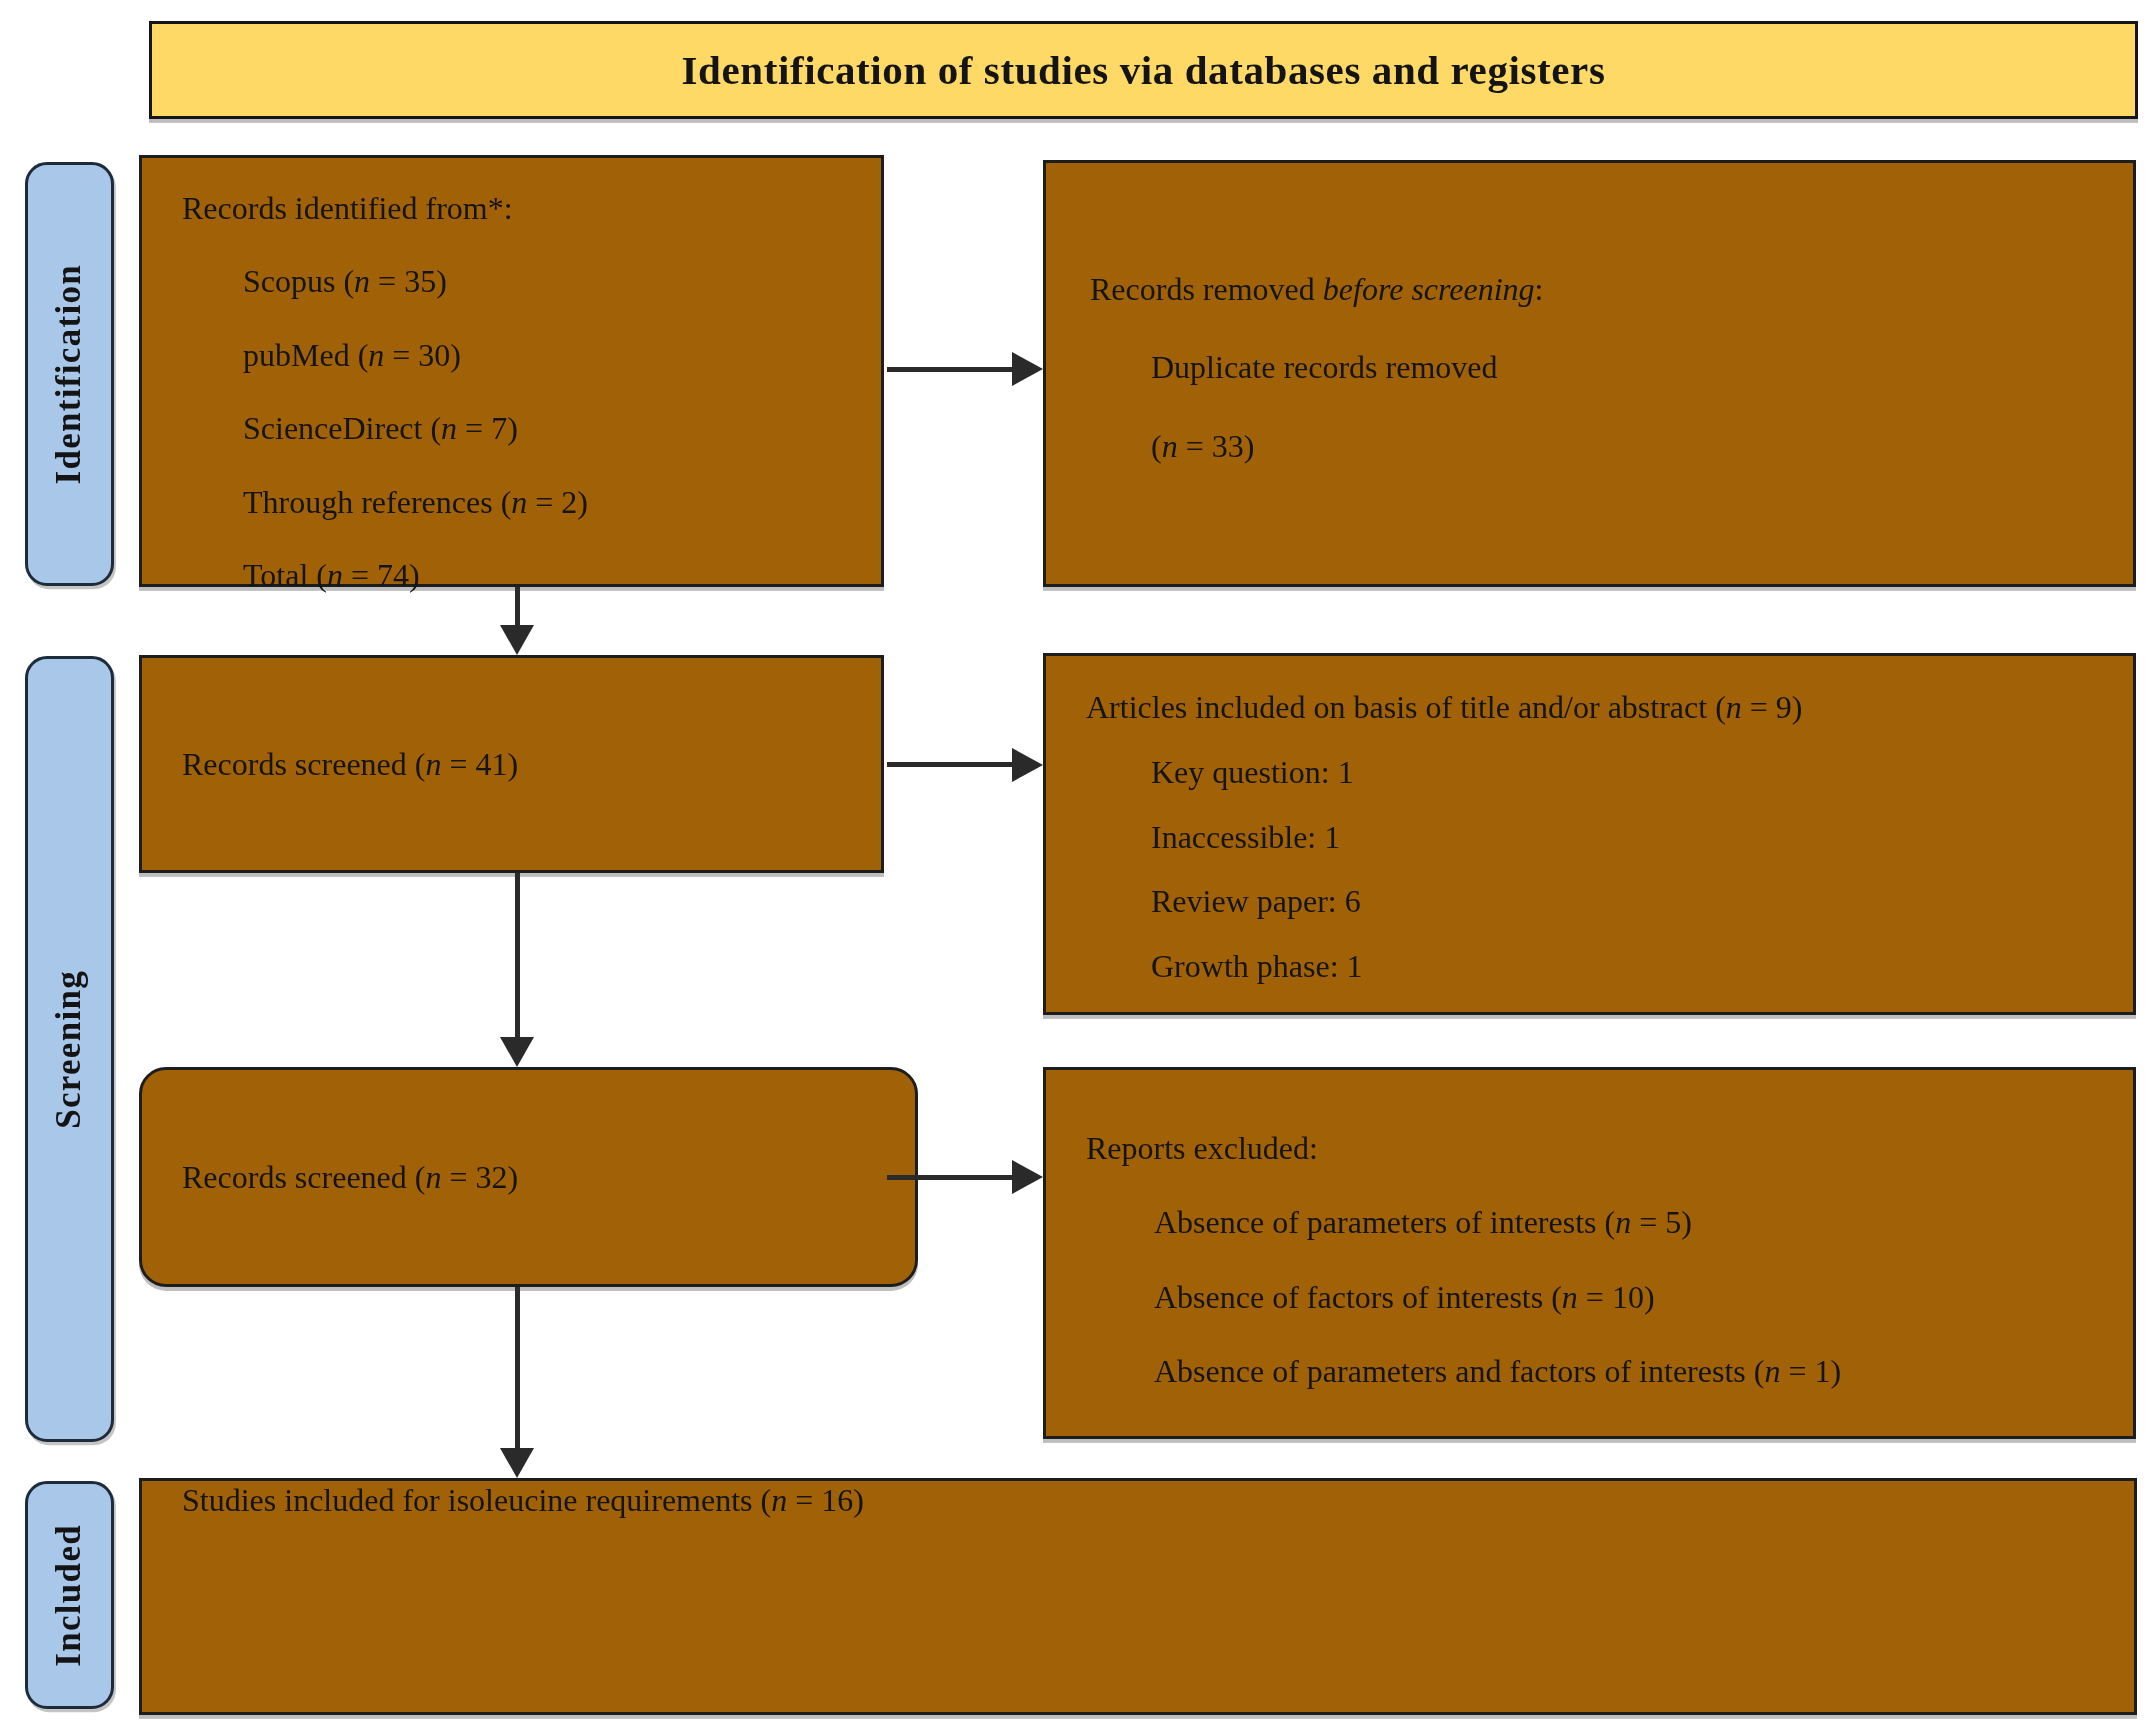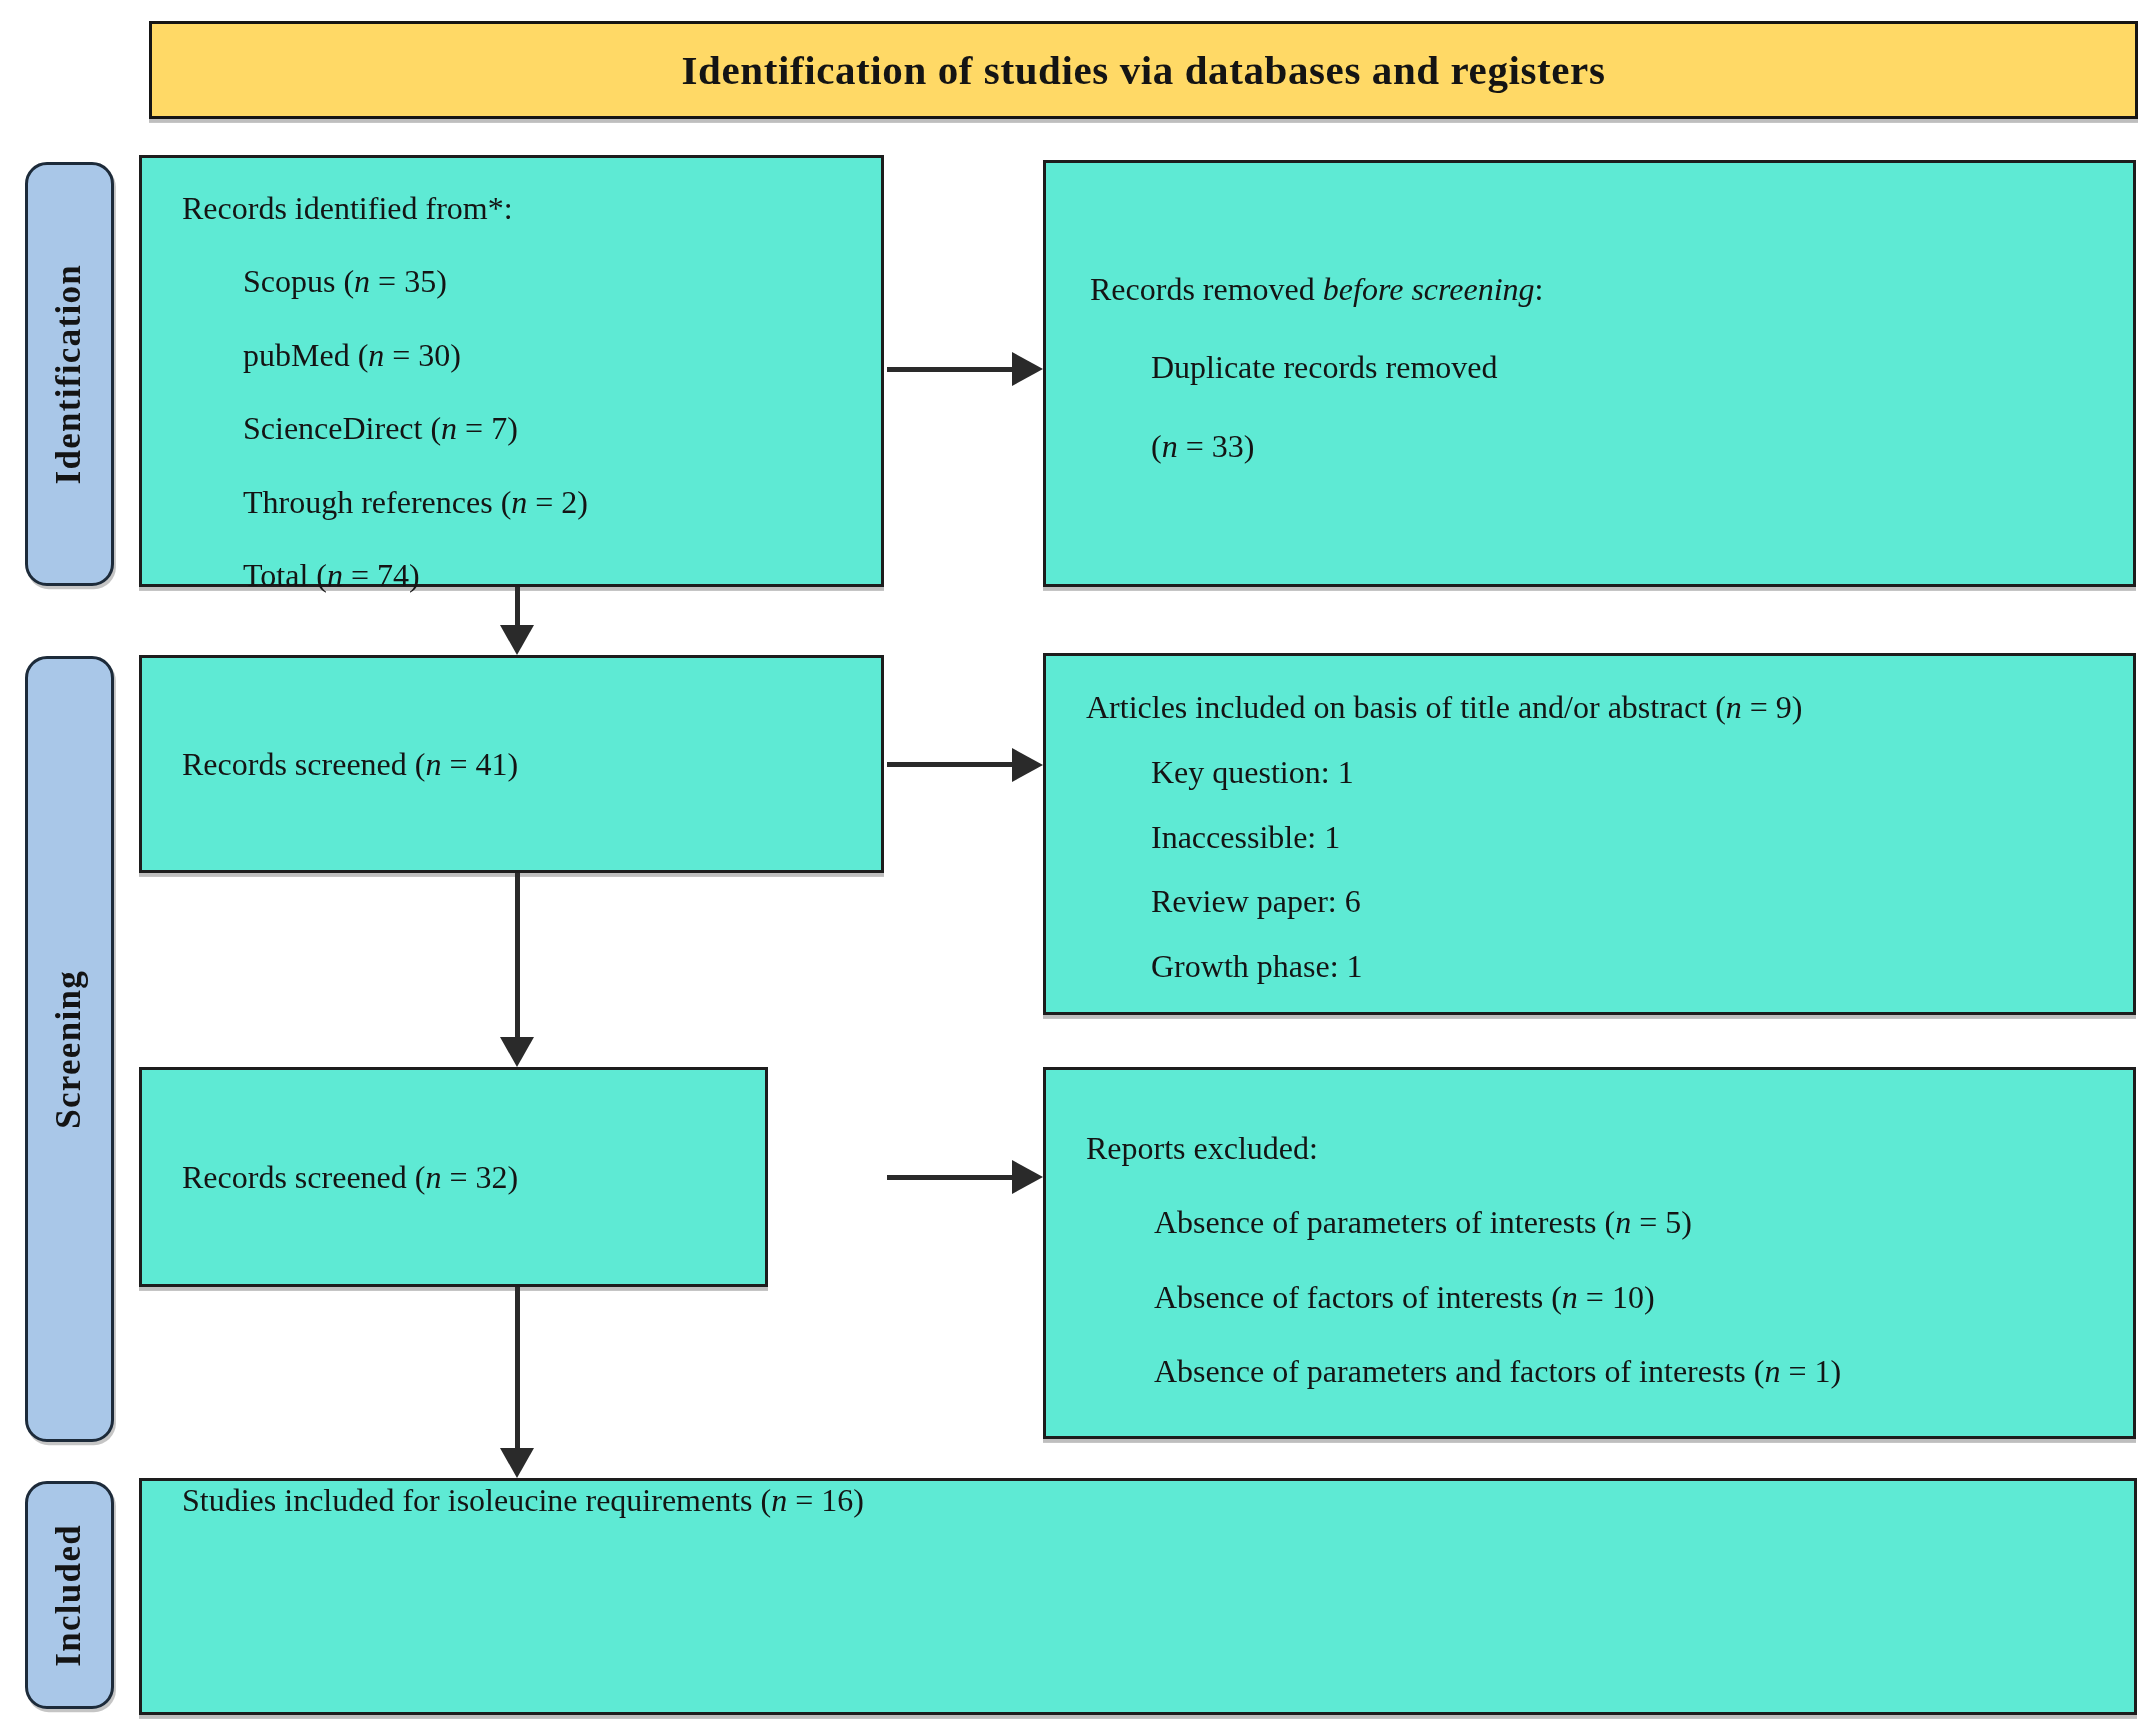--- a/index.html
+++ b/index.html
@@ -35,21 +35,21 @@
   .stage .vtext{
     writing-mode:vertical-rl;transform:rotate(180deg);
     font-size:35px;font-weight:bold;letter-spacing:1.3px;white-space:nowrap;
   }
   .stage-identification{top:162px;height:424px;}
   .stage-screening{top:656px;height:786px;}
   .stage-included{top:1481px;height:228px;}
 
   
   .fbox{
-    position:absolute;background:#5eead4;
+    position:absolute;background:#a16207;
     border:3.2px solid var(--box_border,#1d1d1d);
     box-shadow:0 3.9px 0 rgba(110,110,110,.45);
     box-sizing:border-box;
     font-size:32px;line-height:1.2;
   }
   .line{white-space:nowrap;}
   .line .it{font-style:italic;}
   .indent{padding-left:61px;}
 
   .box-identified{left:139px;top:155px;width:745px;height:432px;padding:31px 19.4px 0 40px;}
@@ -62,22 +62,22 @@
   .box-removed .line:last-child{margin-bottom:12px;}
 
   .box-screened41{left:139px;top:655px;width:745px;height:218px;
     display:flex;align-items:center;padding:0 19.4px 0 40px;}
 
   .box-excluded-title{left:1043px;top:653px;width:1093px;height:362px;
     padding:32px 19.4px 0 40px;}
   .box-excluded-title .t{margin-bottom:27px;}
   .box-excluded-title .indent{margin-bottom:26px;padding-left:65px;}
 
-  .box-screened32{left:139px;top:1067px;width:629px;height:220px;
-    display:flex;align-items:center;padding:0 19.4px 0 40px;}
+  .box-screened32{left:139px;top:1067px;width:779px;height:220px;
+    display:flex;align-items:center;padding:0 19.4px 0 40px;border-radius:27px;}
 
   .box-reports-excluded{left:1043px;top:1067px;width:1093px;height:372px;
     padding:59px 19.4px 0 40px;}
   .box-reports-excluded .t{margin-bottom:36px;}
   .box-reports-excluded .indent{margin-bottom:36px;padding-left:68px;}
 
   .box-included{left:139px;top:1478px;width:1998px;height:237px;
     display:flex;align-items:flex-start;padding:0 19.4px 0 40px;}
 
   

